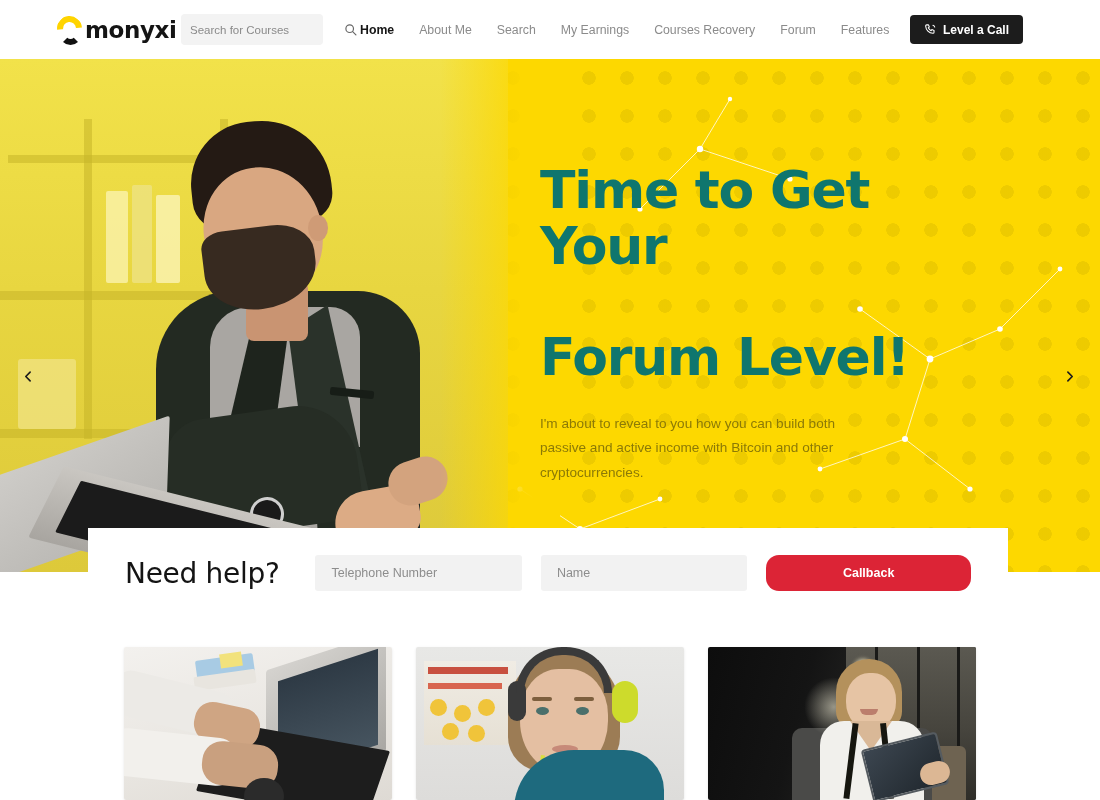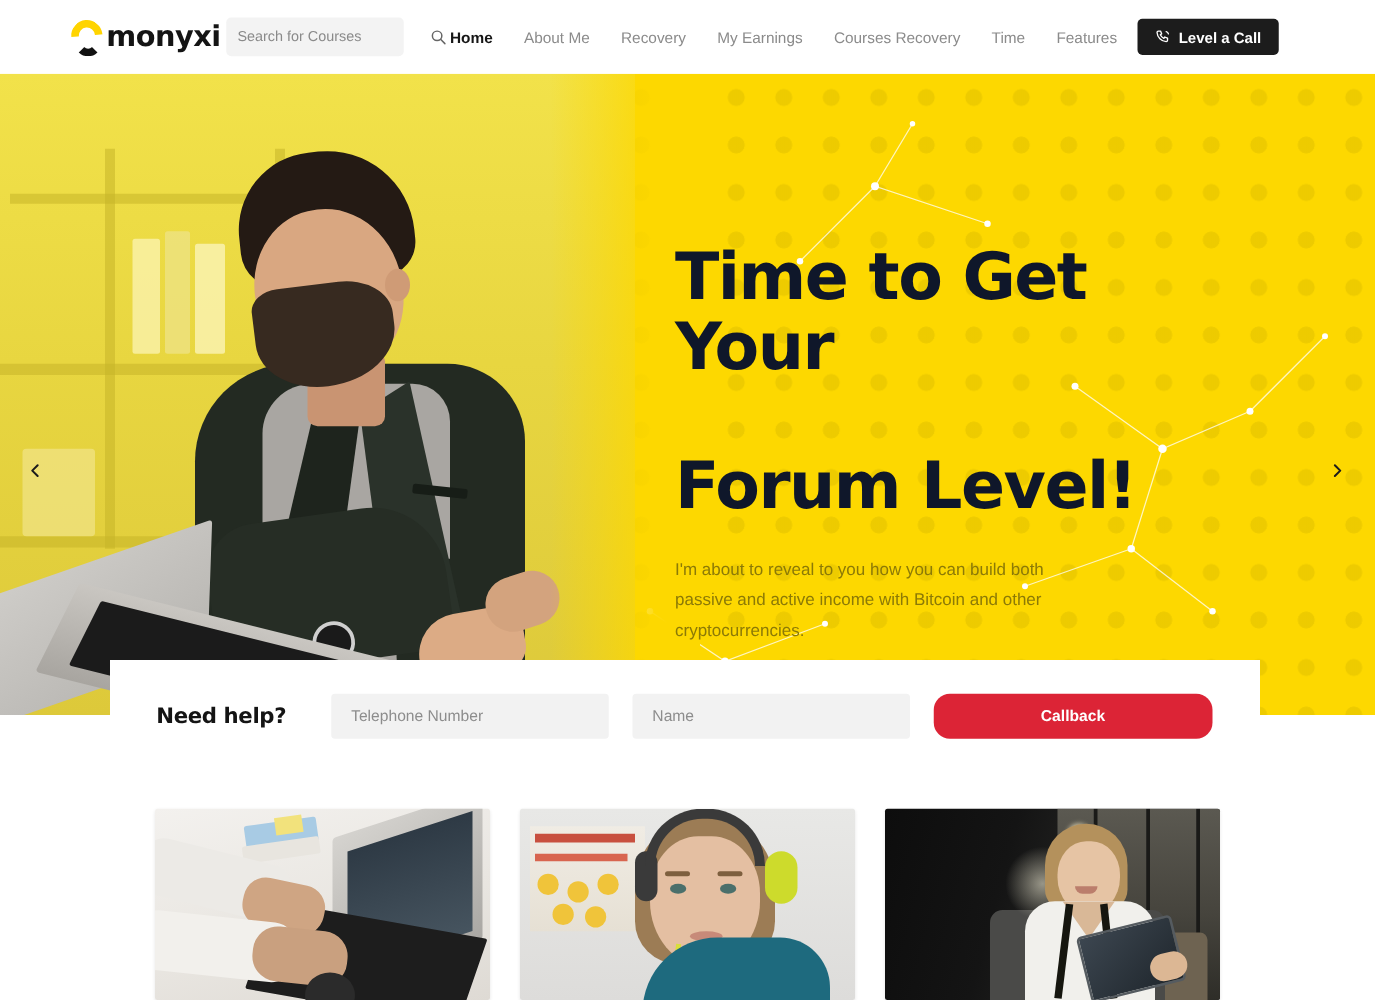--- a/index.html
+++ b/index.html
@@ -218,21 +218,21 @@
 
   .hero-right-fade {
     position: absolute; left: 440px; top: 0; width: 120px; height: 513px;
     background: linear-gradient(90deg, rgba(253,216,0,0) 0%, #FDD800 78%);
   }
 
   .hero-copy { position: absolute; left: 540px; top: 104px; width: 470px; }
   .hero-h1 {
     font-family: "DejaVu Sans", sans-serif;
     font-size: 52px; font-weight: 700; line-height: 1.07;
-    color: #0f172a; letter-spacing: -1.2px; margin-top: 32px;
+    color: #0f766e; letter-spacing: -1.2px;
   }
   .hero-sub {
     margin-top: 26px;
     font-size: 13.6px; line-height: 1.82; color: #8c7a06;
     max-width: 300px;
   }
 
   .hero-arrow {
     position: absolute; top: 306px; width: 22px; height: 22px;
     display: flex; align-items: center; justify-content: center;
@@ -244,21 +244,21 @@
 
   
   .needhelp {
     position: absolute; left: 88px; top: 528px;
     width: 920px; height: 90px;
     background: #ffffff; z-index: 30;
     display: flex; align-items: center; padding: 0 37px;
   }
   .nh-title {
     font-family: "DejaVu Sans", sans-serif;
-    font-size: 17px; font-weight: 700; color: #141414;
+    font-size: 28px; font-weight: 400; color: #141414;
     white-space: nowrap; margin-right: 36px; letter-spacing: -0.3px;
   }
   .nh-input {
     height: 36px; background: #f2f2f2; border: none; border-radius: 3px;
     padding: 0 16px; font-size: 12.5px; color: #555; outline: none;
     font-family: "Liberation Sans", sans-serif;
   }
   .nh-input::placeholder { color: #8d8d8d; }
   .nh-name { width: 222px; margin-right: 19px; }
   .nh-phone { width: 222px; margin-right: 19px; }
@@ -463,24 +463,24 @@
     <input type="text" placeholder="Search for Courses" style="">
     <svg class="search-icon" viewBox="0 0 24 24" fill="none" stroke="#333" stroke-width="2.2">
       <circle cx="10.5" cy="10.5" r="7"></circle>
         <line x1="16" y1="16" x2="22" y2="22" stroke-linecap="round"></line>
     </svg>
   </div>
 
   <nav class="nav">
     <a href="#" class="active">Home</a>
     <a href="#">About Me</a>
-    <a href="#">Recovery</a>
+    <a href="#">Search</a>
     <a href="#">My Earnings</a>
     <a href="#">Courses Recovery</a>
-    <a href="#">Time</a>
+    <a href="#">Forum</a>
     <a href="#">Features</a>
     <a href="#">Contact</a>
   </nav>
 
   <button class="book-btn">
     <svg class="phone-icon" viewBox="0 0 24 24" fill="none" stroke="#fff" stroke-width="2">
       <path d="M5 3.5h3.2l1.6 4-2 1.4a12 12 0 0 0 5.3 5.3l1.4-2 4 1.6V17c0 1.1-.9 2-2 2A14.5 14.5 0 0 1 3 5.5c0-1.1.9-2 2-2z" stroke-linejoin="round"></path>
       <path d="M16.5 4.2c1.6.4 2.9 1.7 3.3 3.3" stroke-linecap="round"></path>
     </svg>
     <span>Level a Call</span>

